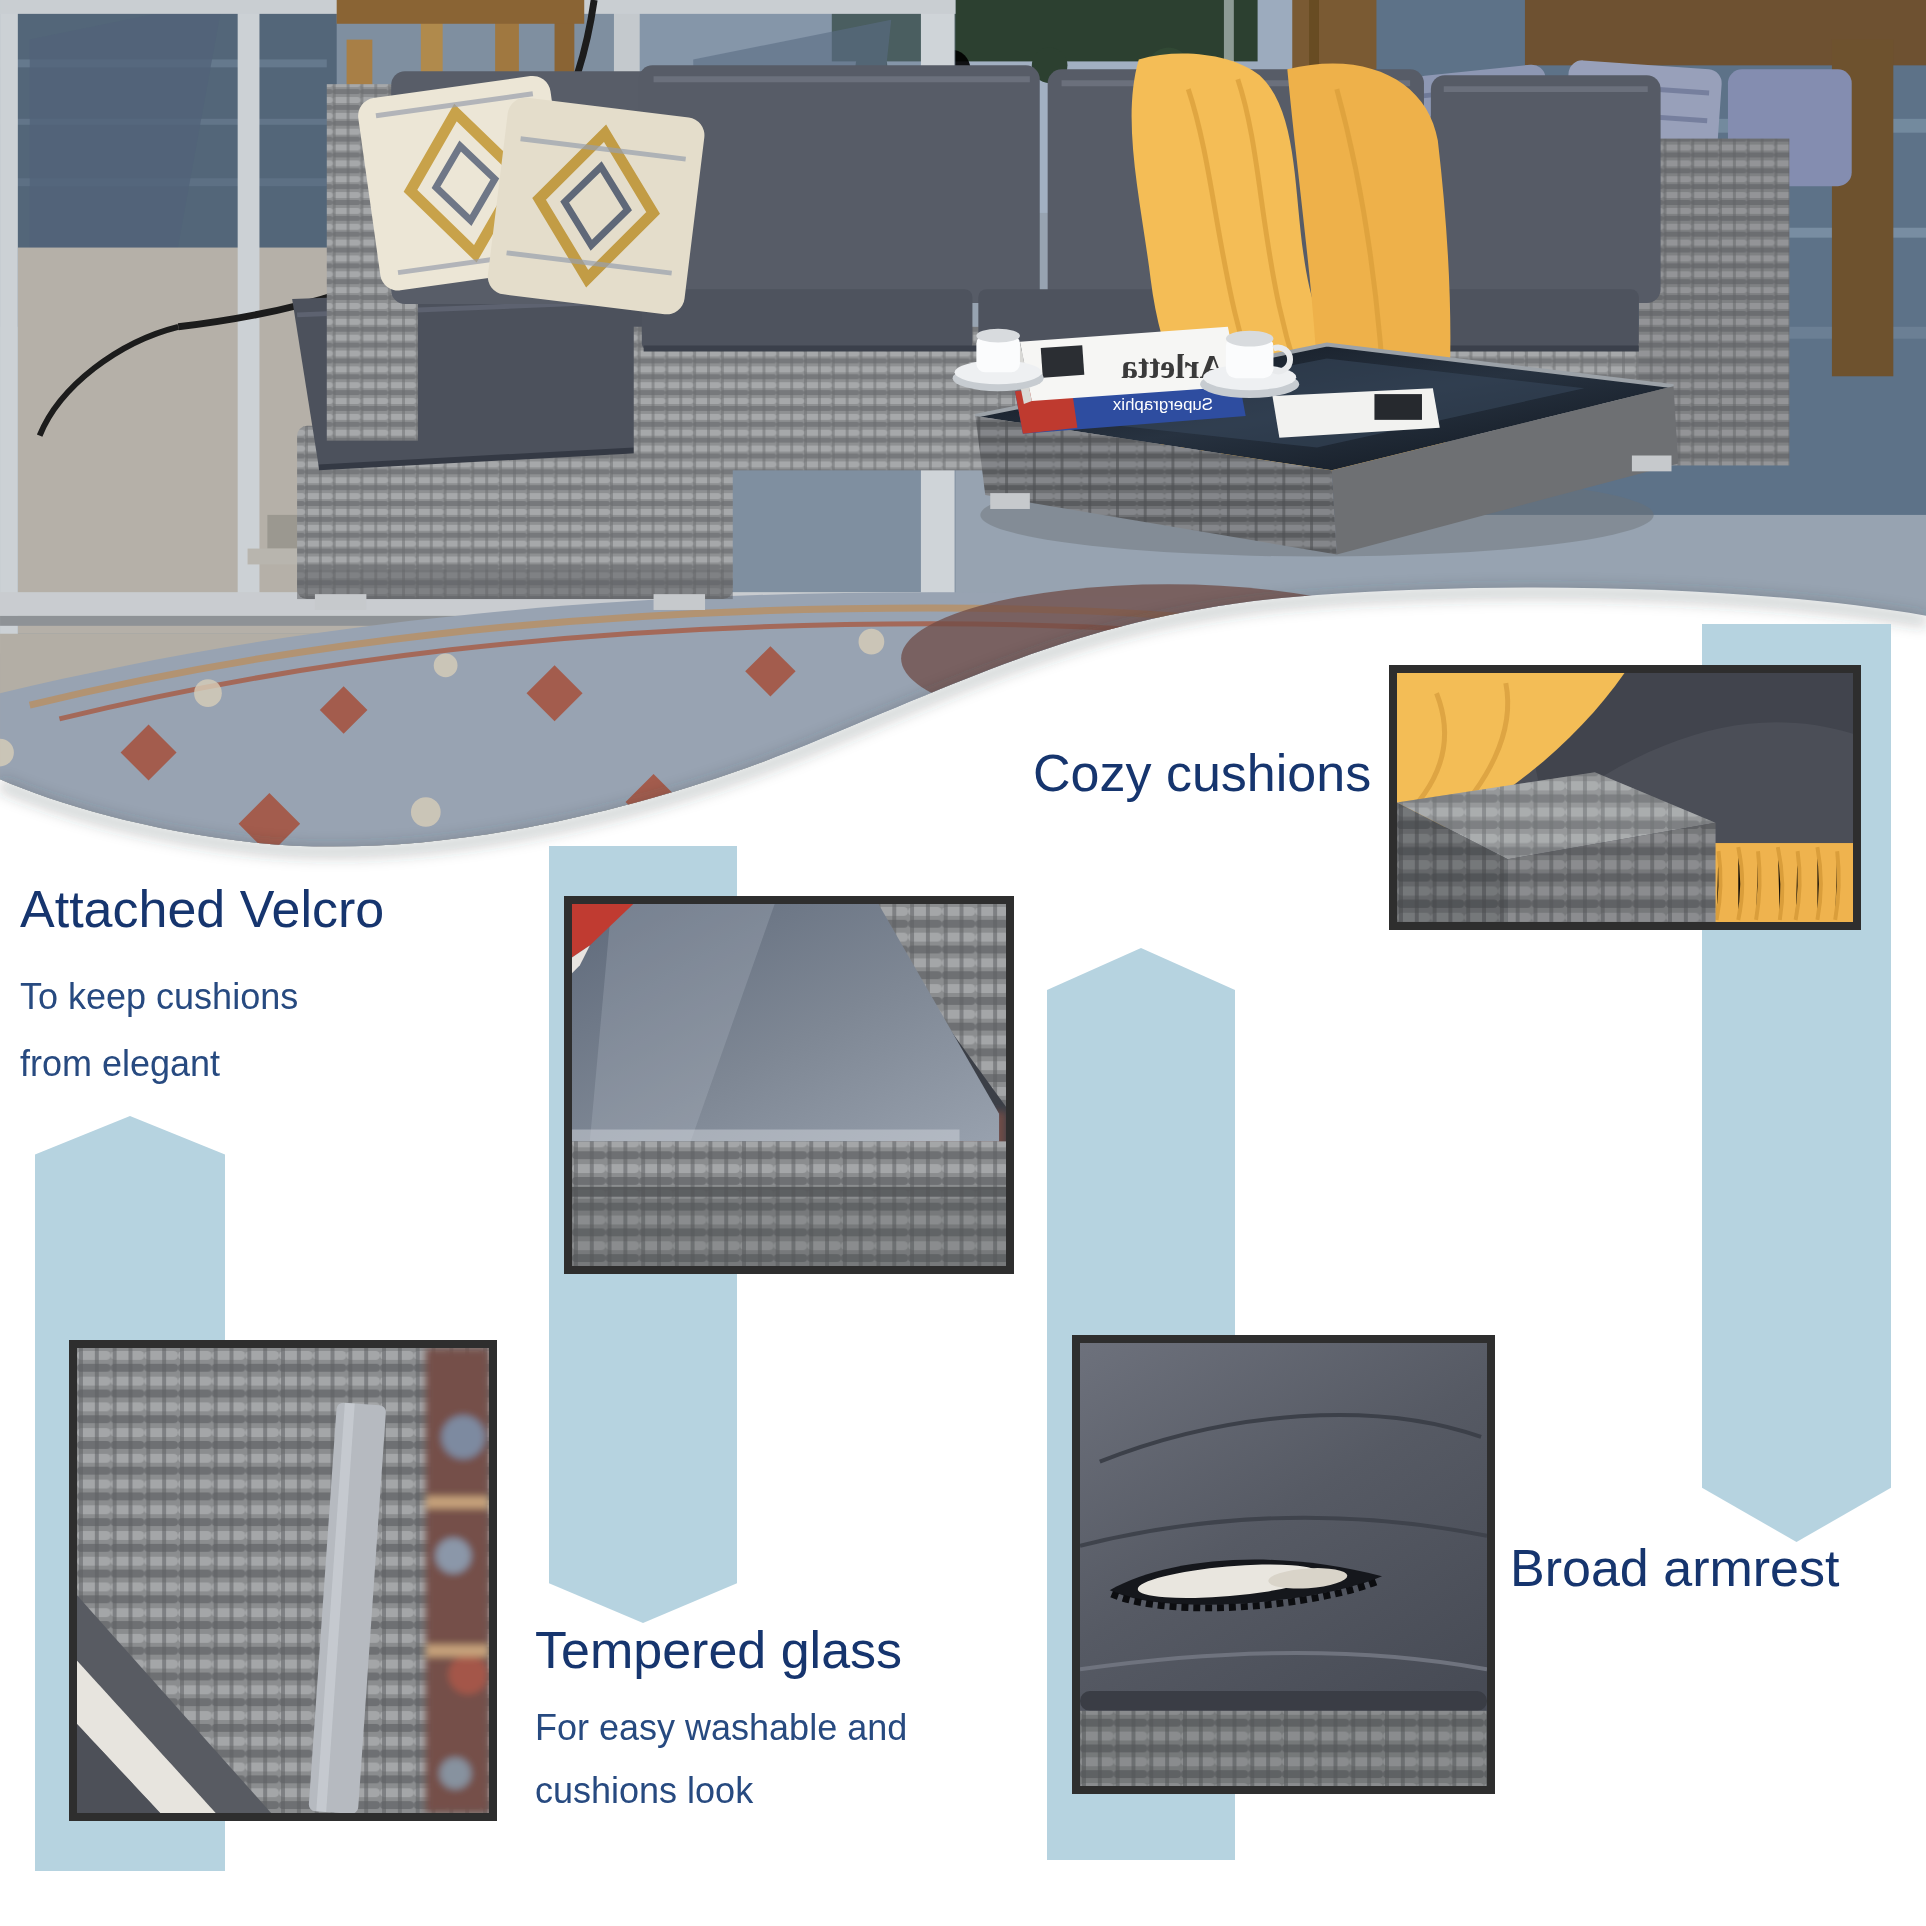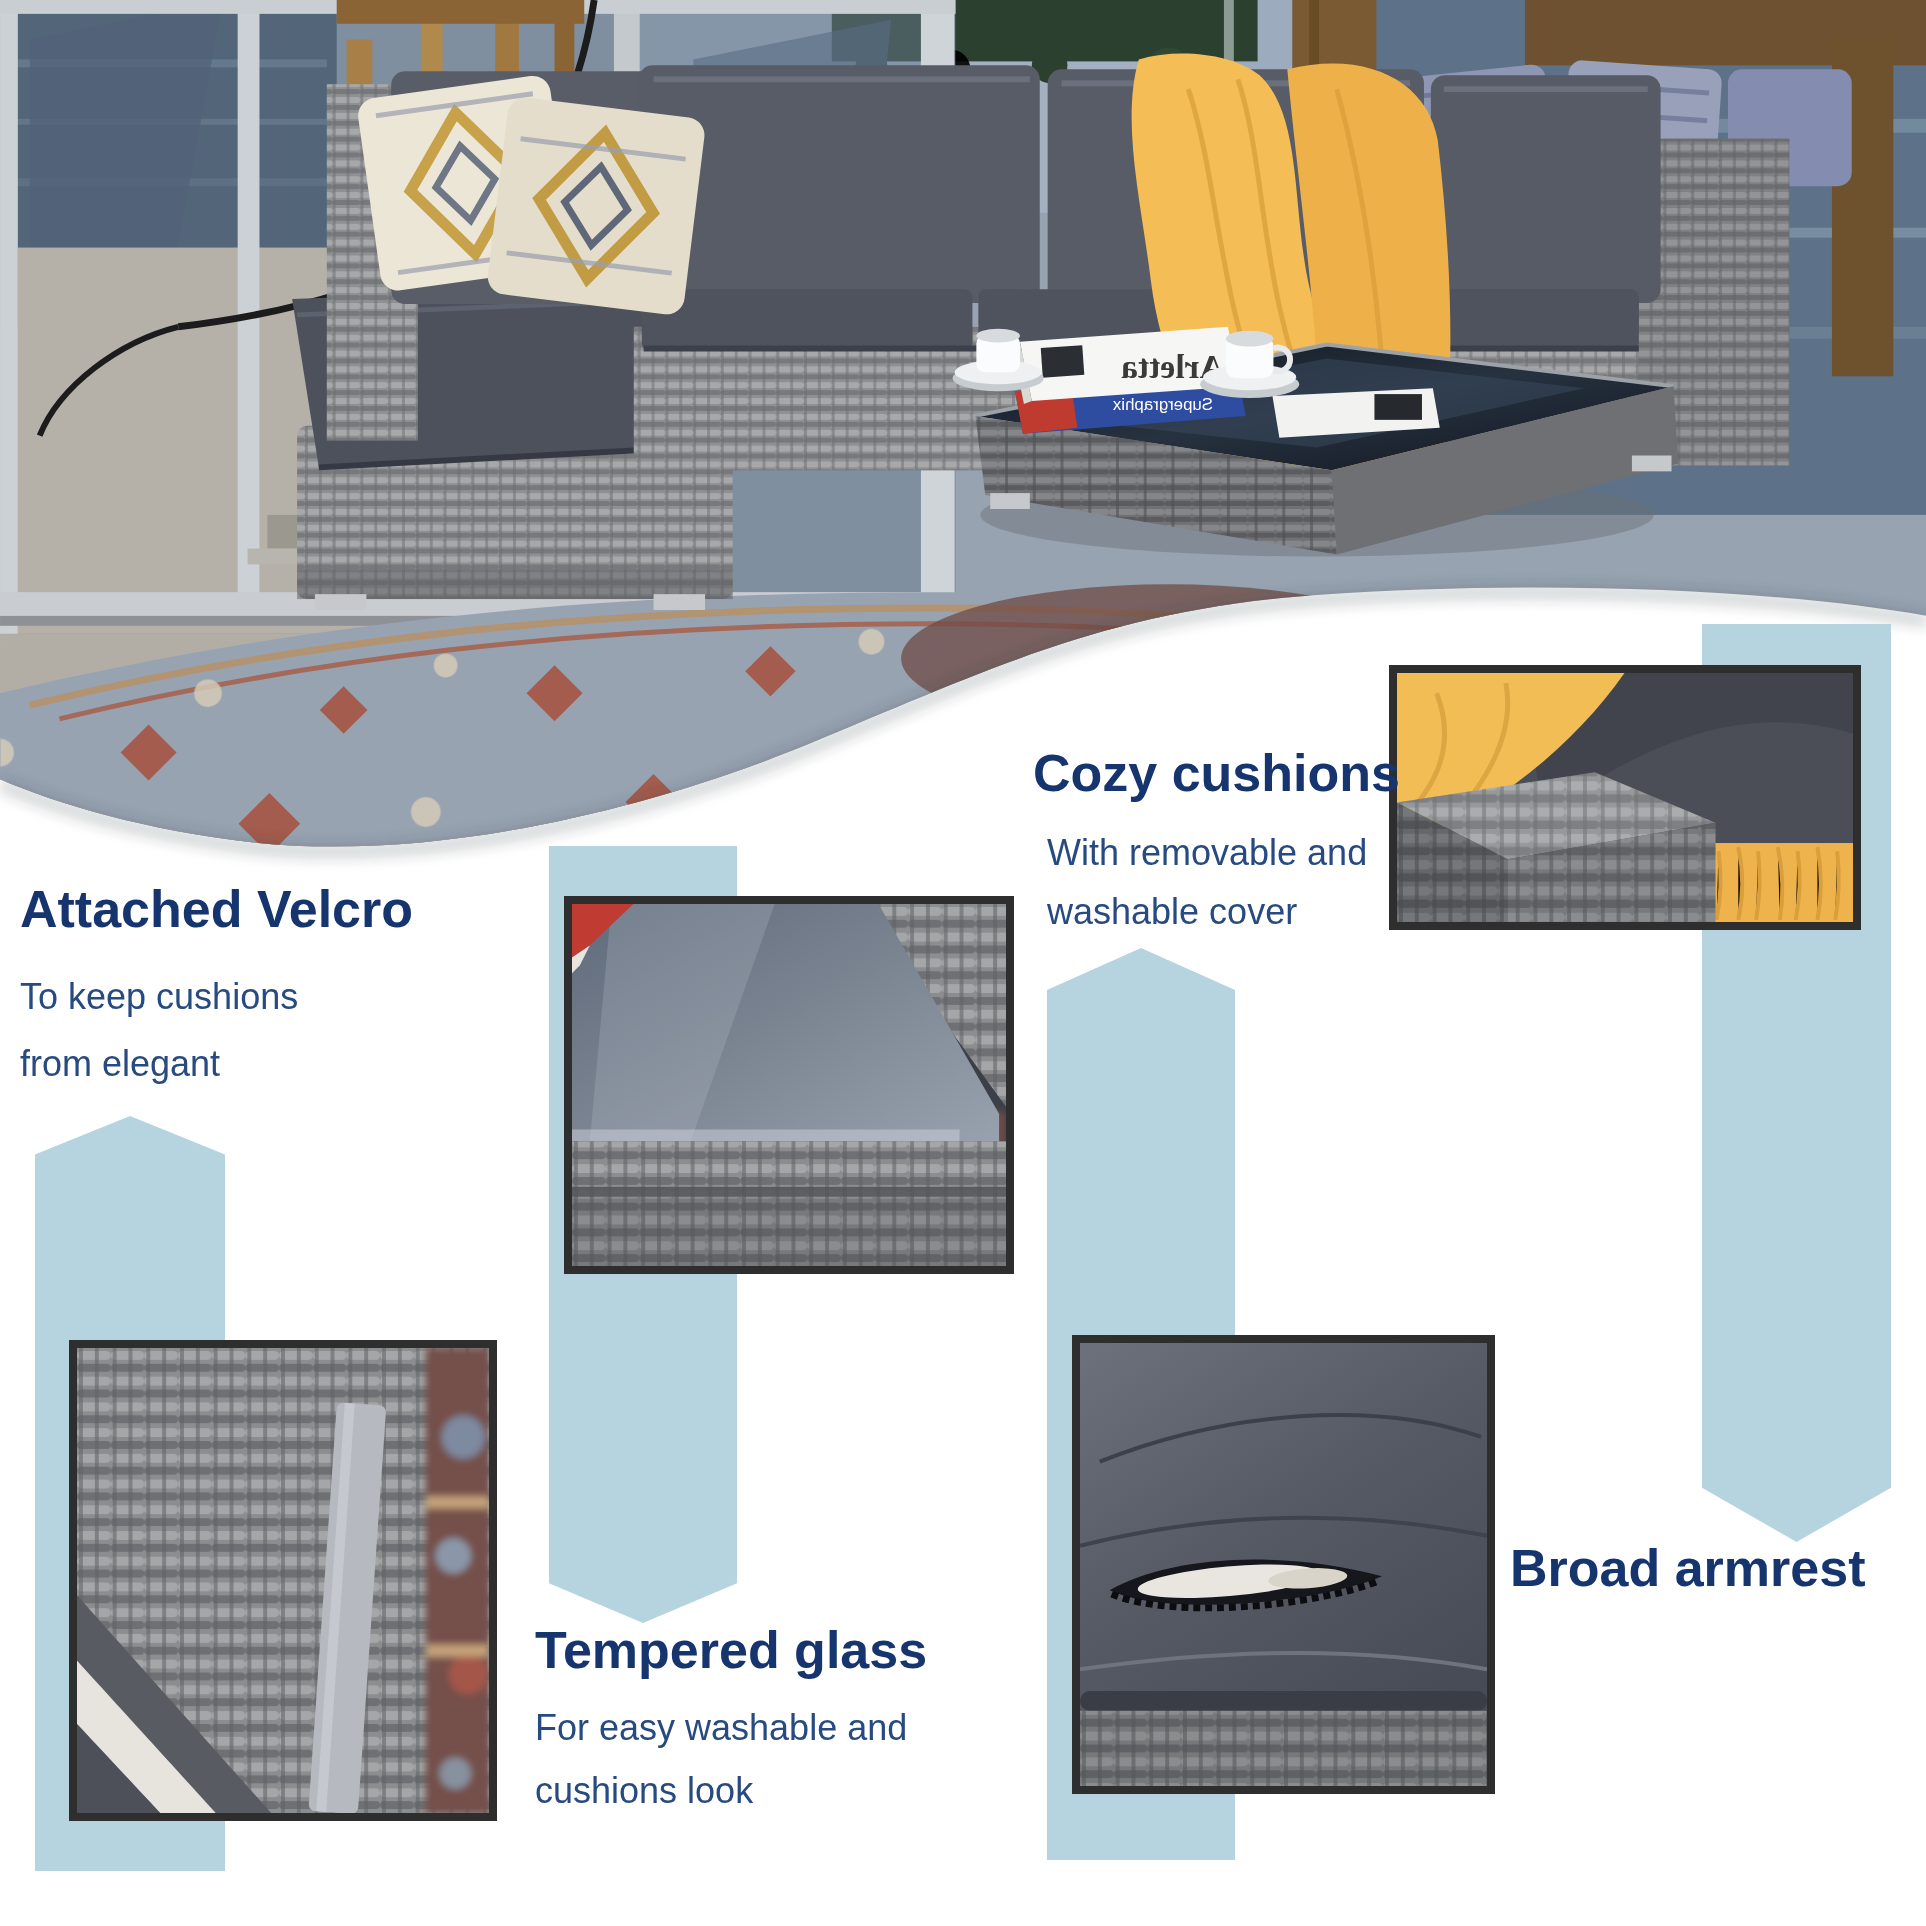--- a/index.html
+++ b/index.html
@@ -20,21 +20,21 @@
   
   .photo{position:absolute;border:8px solid #2e2e2e;box-sizing:border-box;overflow:hidden;
          background:#888;z-index:3;}
   #photo-velcro {left:69px;  top:1340px;width:428px;height:481px;}
   #photo-glass  {left:564px; top:896px; width:450px;height:378px;}
   #photo-zipper {left:1072px;top:1335px;width:423px;height:459px;}
   #photo-armrest{left:1389px;top:665px; width:472px;height:265px;}
   .photo svg{display:block;width:100%;height:100%;}
   
   .feature{position:absolute;z-index:5;}
-  .feature h2{margin:0;font-size:52px;font-weight:700;color:#16356e;letter-spacing:0px;
+  .feature h2{margin:0;font-size:52px;font-weight:400;color:#16356e;letter-spacing:0px;
               white-space:nowrap;}
   .feature p{margin:0;font-size:36px;font-weight:400;color:#274a80;line-height:67px;
              white-space:nowrap;}
   #feature-velcro  {left:20px;  top:879px;}
   #feature-velcro p{margin-top:24px;}
   #feature-cushions{left:1033px;top:743px;}
   #feature-cushions p{margin-top:20px;margin-left:14px;line-height:59px;}
   #feature-glass   {left:535px; top:1620px;}
   #feature-glass p {margin-top:16px;line-height:63px;}
   #feature-armrest {left:1510px;top:1538px;}
@@ -346,21 +346,20 @@
     </svg>
   </div>
 
   <div id="feature-velcro" class="feature">
     <h2>Attached Velcro</h2>
     <p><span>To keep cushions</span><br><span>from elegant</span></p>
   </div>
 
   <div id="feature-cushions" class="feature">
     <h2>Cozy cushions</h2>
-    <p><span>With removable and</span><br><span>washable cover</span></p>
   </div>
 
   <div id="feature-glass" class="feature">
     <h2>Tempered glass</h2>
     <p><span>For easy washable and</span><br><span>cushions look</span></p>
   </div>
 
   <div id="feature-armrest" class="feature">
     <h2>Broad armrest</h2>
   </div>

